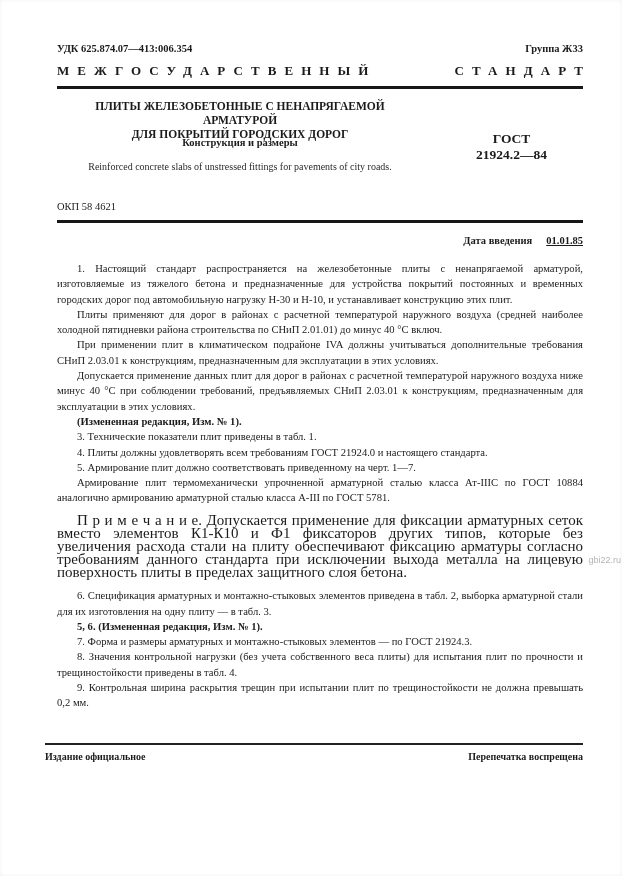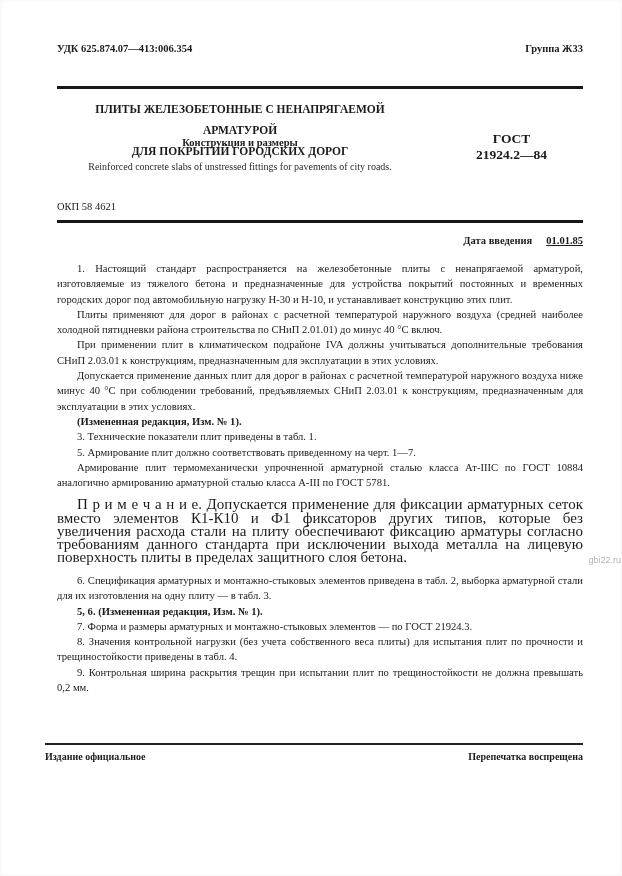--- a/index.html
+++ b/index.html
@@ -30,21 +30,21 @@
   .standard-row .w1 { letter-spacing: 0.62em; }
   .standard-row .w2 { letter-spacing: 0.62em; margin-right: -0.62em; }
 
   .rule-thick { height: 3px; background: #171717; }
   .rule1 { top: 86px; left: 57px; right: 39px; }
   .rule2 { top: 220px; left: 57px; right: 39px; }
 
   .doc-title {
     top: 99px; left: 57px; width: 366px;
     text-align: center; font-weight: bold;
-    font-size: 11.5px; line-height: 21px;
+    font-size: 11.5px; line-height: 14px;
   }
   .subtitle {
     top: 137px; left: 57px; width: 366px;
     text-align: center; font-weight: bold; font-size: 10.5px;
   }
   .subtitle-en {
     top: 160px; left: 47px; width: 386px;
     text-align: center; font-size: 10px; line-height: 13px;
     color: #2a2a2a;
   }
@@ -92,20 +92,24 @@
 </head>
 <body>
 
 <div class="page">
 
   <div class="abs udk-row">
     <span>УДК 625.874.07—413:006.354</span>
     <span>Группа Ж33</span>
   </div>
 
+  <div class="abs standard-row">
+    <span class="w1">МЕЖГОСУДАРСТВЕННЫЙ</span>
+    <span class="w2">СТАНДАРТ</span>
+  </div>
 
   <div class="abs rule-thick rule1"></div>
 
   <div class="abs doc-title">
     <div>ПЛИТЫ ЖЕЛЕЗОБЕТОННЫЕ С НЕНАПРЯГАЕМОЙ АРМАТУРОЙ</div>
     <div>ДЛЯ ПОКРЫТИЙ ГОРОДСКИХ ДОРОГ</div>
   </div>
 
   <div class="abs gost-block">
     <div>ГОСТ</div>
@@ -126,20 +130,21 @@
     <span>Дата введения</span><span class="date-value">01.01.85</span>
   </div>
 
   <div class="abs doc-body">
       <p class="para normal">1. Настоящий стандарт распространяется на железобетонные плиты с ненапрягаемой арматурой, изготовляемые из тяжелого бетона и предназначенные для устройства покрытий постоянных и временных городских дорог под автомобильную нагрузку Н-30 и Н-10, и устанавливает конструкцию этих плит.</p>
       <p class="para normal">Плиты применяют для дорог в районах с расчетной температурой наружного воздуха (средней наиболее холодной пятидневки района строительства по СНиП 2.01.01) до минус 40 °С включ.</p>
       <p class="para normal">При применении плит в климатическом подрайоне IVA должны учитываться дополнительные требования СНиП 2.03.01 к конструкциям, предназначенным для эксплуатации в этих условиях.</p>
       <p class="para normal">Допускается применение данных плит для дорог в районах с расчетной температурой наружного воздуха ниже минус 40 °С при соблюдении требований, предъявляемых СНиП 2.03.01 к конструкциям, предназначенным для эксплуатации в этих условиях.</p>
       <p class="para bold">(Измененная редакция, Изм. № 1).</p>
       <p class="para normal">3. Технические показатели плит приведены в табл. 1.</p>
+      <p class="para normal">4. Плиты должны удовлетворять всем требованиям ГОСТ 21924.0 и настоящего стандарта.</p>
       <p class="para normal">5. Армирование плит должно соответствовать приведенному на черт. 1—7.</p>
       <p class="para normal">Армирование плит термомеханически упрочненной арматурной сталью класса Ат-IIIC по ГОСТ 10884 аналогично армированию арматурной сталью класса А-III по ГОСТ 5781.</p>
       <p class="para note">П р и м е ч а н и е. Допускается применение для фиксации арматурных сеток вместо элементов К1-К10 и Ф1 фиксаторов других типов, которые без увеличения расхода стали на плиту обеспечивают фиксацию арматуры согласно требованиям данного стандарта при исключении выхода металла на лицевую поверхность плиты в пределах защитного слоя бетона.</p>
       <p class="para normal">6. Спецификация арматурных и монтажно-стыковых элементов приведена в табл. 2, выборка арматурной стали для их изготовления на одну плиту — в табл. 3.</p>
       <p class="para bold">5, 6. (Измененная редакция, Изм. № 1).</p>
       <p class="para normal">7. Форма и размеры арматурных и монтажно-стыковых элементов — по ГОСТ 21924.3.</p>
       <p class="para normal">8. Значения контрольной нагрузки (без учета собственного веса плиты) для испытания плит по прочности и трещиностойкости приведены в табл. 4.</p>
       <p class="para normal">9. Контрольная ширина раскрытия трещин при испытании плит по трещиностойкости не должна превышать 0,2 мм.</p>
     </div>
 

